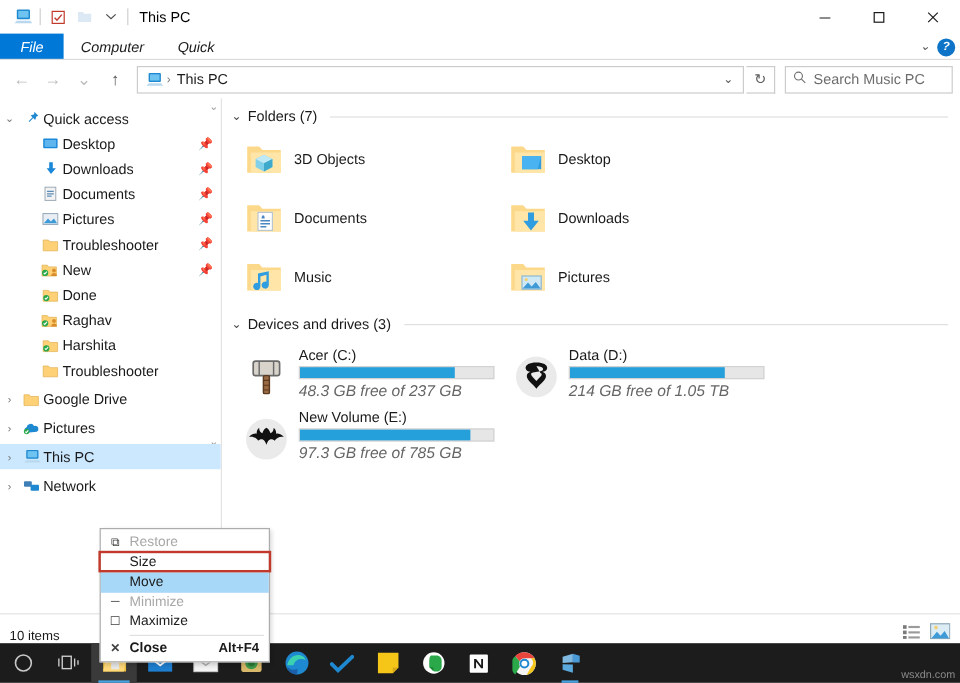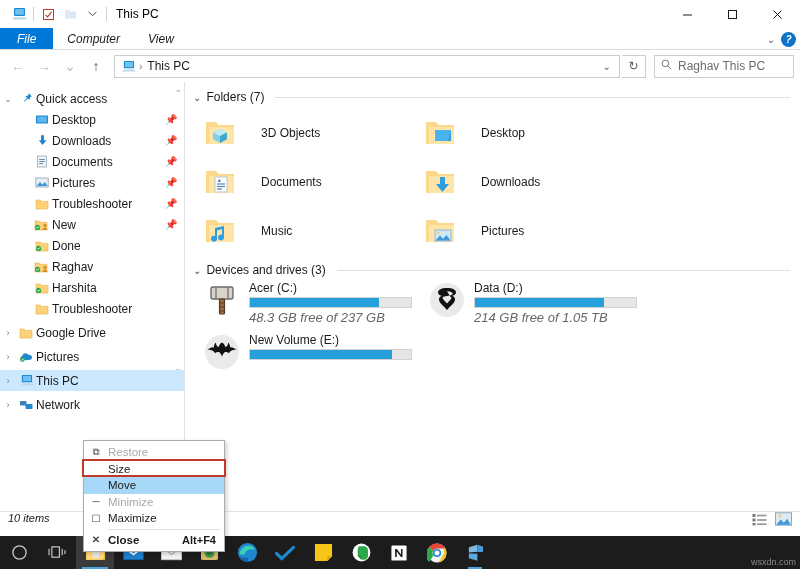--- a/index.html
+++ b/index.html
@@ -61,35 +61,35 @@
   .sb-scroll-top { top: 2px; }
   .sb-scroll-bot { top: 281px; }
 
   
   .content { flex: 1; background: #fff; padding: 8px 10px 0 8px; overflow: hidden; position: relative; }
   .group-head { display: flex; align-items: center; gap: 5px; margin-bottom: 4px; }
   .group-chev { color: #4a4a4a; font-size: 10px; }
   .group-title { font-size: 12px; color: #1a1a1a; white-space: nowrap; }
   .group-rule { flex: 1; height: 1px; background: #dfdfdf; margin-left: 6px; }
   .tiles { display: flex; flex-wrap: wrap; }
-  .tile { width: 220px; height: 49px; display: flex; align-items: center; gap: 24px; padding-left: 10px; }
+  .tile { width: 220px; height: 49px; display: flex; align-items: center; gap: 8px; padding-left: 10px; }
   .tile-ico { width: 34px; height: 34px; flex: 0 0 34px; display: flex; align-items: center; justify-content: center; }
   .tile-label { font-size: 12px; color: #1a1a1a; }
 
   .drive-tiles { display: flex; flex-wrap: wrap; }
-  .drive { width: 225px; height: 52px; display: flex; align-items: flex-start; gap: 8px; padding-left: 10px; }
+  .drive { width: 225px; height: 52px; display: flex; align-items: flex-end; gap: 8px; padding-left: 10px; }
   .drive-ico { width: 38px; height: 38px; flex: 0 0 38px; display: flex; align-items: center; justify-content: center; }
   .drive-info { display: flex; flex-direction: column; gap: 2px; }
   .drive-name { font-size: 12px; color: #1a1a1a; }
   .bar-out { width: 163px; height: 11px; background: #e6e6e6; border: 1px solid #d2d2d2; }
   .bar-in { height: 100%; background: #26a0da; }
   .drive-free { font-size: 13px; color: #666; font-style: italic; }
 
   
-  .statusbar { height: 25px; flex: 0 0 25px; border-top: 1px solid #e3e3e3; display: flex; align-items: flex-start; padding: 0 8px; position: relative; font-style: italic; }
+  .statusbar { height: 25px; flex: 0 0 25px; border-top: 1px solid #e3e3e3; display: flex; align-items: flex-end; padding: 0 8px; position: relative; }
   .status-txt { font-size: 11px; color: #1a1a1a; }
   .view-toggles { margin-left: auto; display: flex; gap: 8px; align-items: center; }
 
   
   .ctxmenu {
     position: absolute; left: 83px; top: 440px; width: 142px;
     background: #fff; border: 1px solid #acacac;
     box-shadow: 2px 2px 4px rgba(0,0,0,0.18);
     padding: 3px 0; z-index: 50;
   }
@@ -160,21 +160,21 @@
             <line x1="1.5" y1="1.5" x2="9.5" y2="9.5" stroke="#1a1a1a" stroke-width="1"></line>
             <line x1="9.5" y1="1.5" x2="1.5" y2="9.5" stroke="#1a1a1a" stroke-width="1"></line>
           </svg>
       </div>
     </div>
   </div>
 
   <div class="ribbon">
     <div class="tab file">File</div>
     <div class="tab">Computer</div>
-    <div class="tab">View</div>
+    <div class="tab">Quick</div>
     <div class="ribbon-right">
       <span class="chev-small">⌄</span>
       <span class="help-btn">?</span>
     </div>
     <div class="ribbon-rule"></div>
   </div>
 
   <div class="addressbar">
     <div class="navbtn disabled">←</div>
     <div class="navbtn disabled">→</div>
@@ -193,21 +193,21 @@
       <span class="addr-chev">⌄</span>
     </div>
     <div class="refresh">↻</div>
     <div class="search-field">
       <span>
         <svg width="11" height="11" viewBox="0 0 12 12">
             <circle cx="4.8" cy="4.8" r="3.6" fill="none" stroke="#6d6d6d" stroke-width="1"></circle>
             <line x1="7.5" y1="7.5" x2="11" y2="11" stroke="#6d6d6d" stroke-width="1"></line>
           </svg>
       </span>
-      <span class="search-ph">Raghav This PC</span>
+      <span class="search-ph">Search Music PC</span>
     </div>
   </div>
 
   <div class="body-split">
 
     <div class="sidebar">
       <span class="sb-scroll-top">⌄</span>
       <span class="sb-scroll-bot">⌄</span>
 
       <div class="nav-row">
@@ -519,20 +519,21 @@
             <svg width="36" height="36" viewBox="0 0 36 36">
                 <circle cx="18" cy="18" r="17" fill="#eaeaea"></circle>
                 <path d="M3.5 16c2.5-2.5 5-3.2 6.5-2.6-.4-2 .6-4 2-5-.2 2.4 1 4 2.6 4.6.8-2.6 2.2-4 3.4-4.6 1.2.6 2.6 2 3.4 4.6 1.6-.6 2.8-2.2 2.6-4.6 1.4 1 2.4 3 2 5 1.5-.6 4 .1 6.5 2.6-3.6-.6-6.4 1-7.6 3.2-1.6-1.6-4-1.8-5.4.2-.5.7-1 1.8-1.5 3.2-.5-1.4-1-2.5-1.5-3.2-1.4-2-3.8-1.8-5.4-.2C9.9 17 7.1 15.4 3.5 16z" fill="#111"></path>
               </svg>
           </span>
           <div class="drive-info">
             <span class="drive-name">New Volume (E:)</span>
             <div class="bar-out">
                 <div class="bar-in" id="bar2" style="width: 88%; background: rgb(38, 160, 218);"></div>
               </div>
+            <span class="drive-free">97.3 GB free of 785 GB</span>
           </div>
         </div>
       </div>
     </div>
   </div>
 
   <div class="statusbar">
     <span class="status-txt">10 items</span>
     <div class="view-toggles">
       <span>

